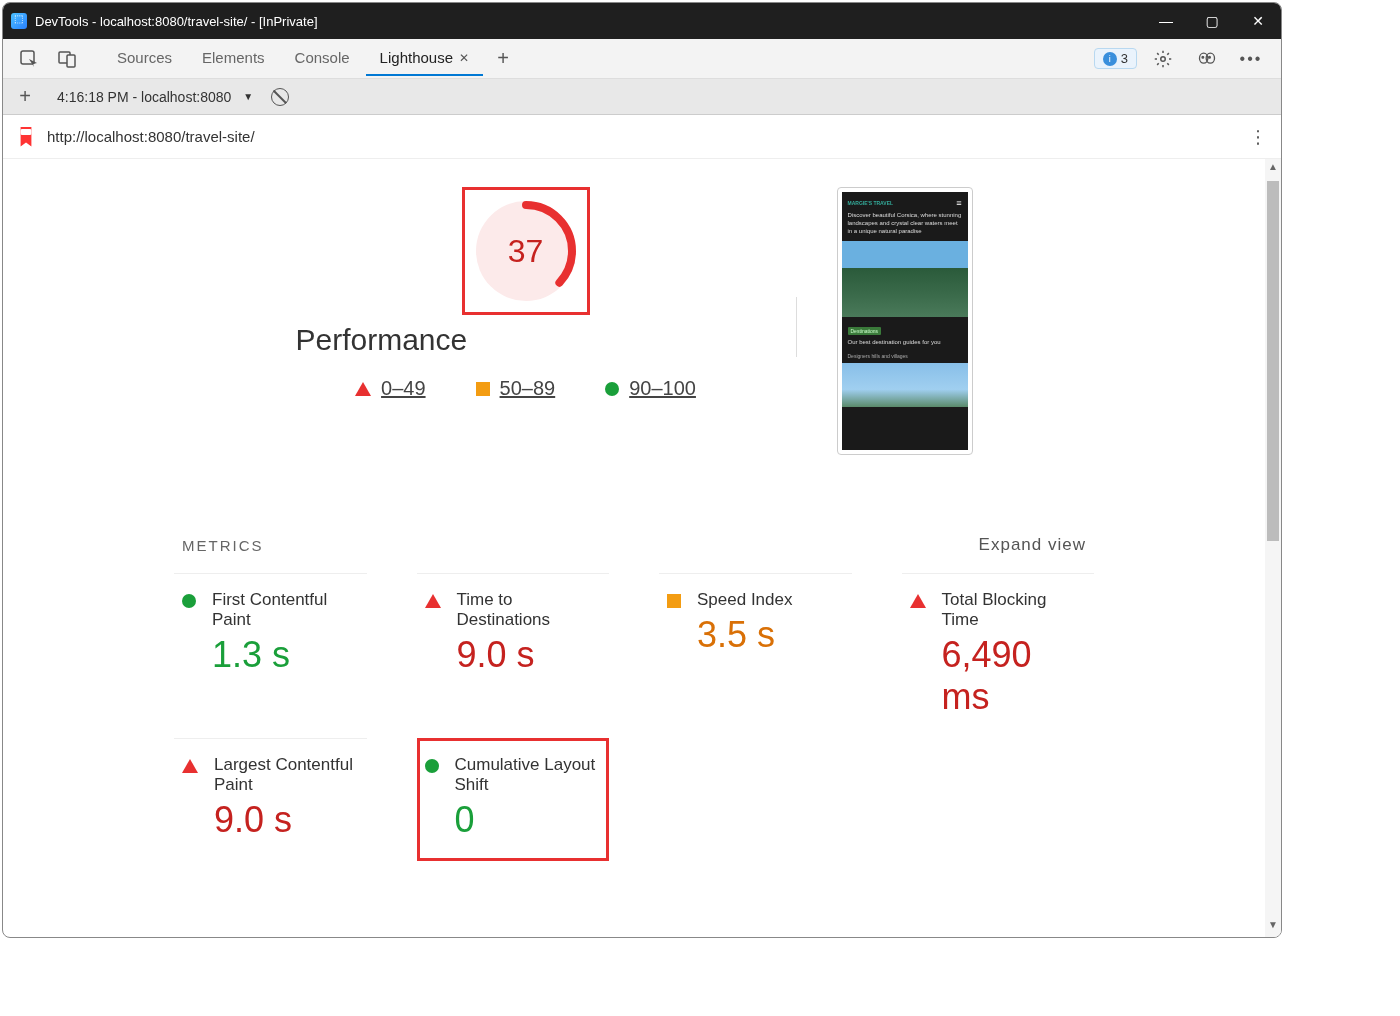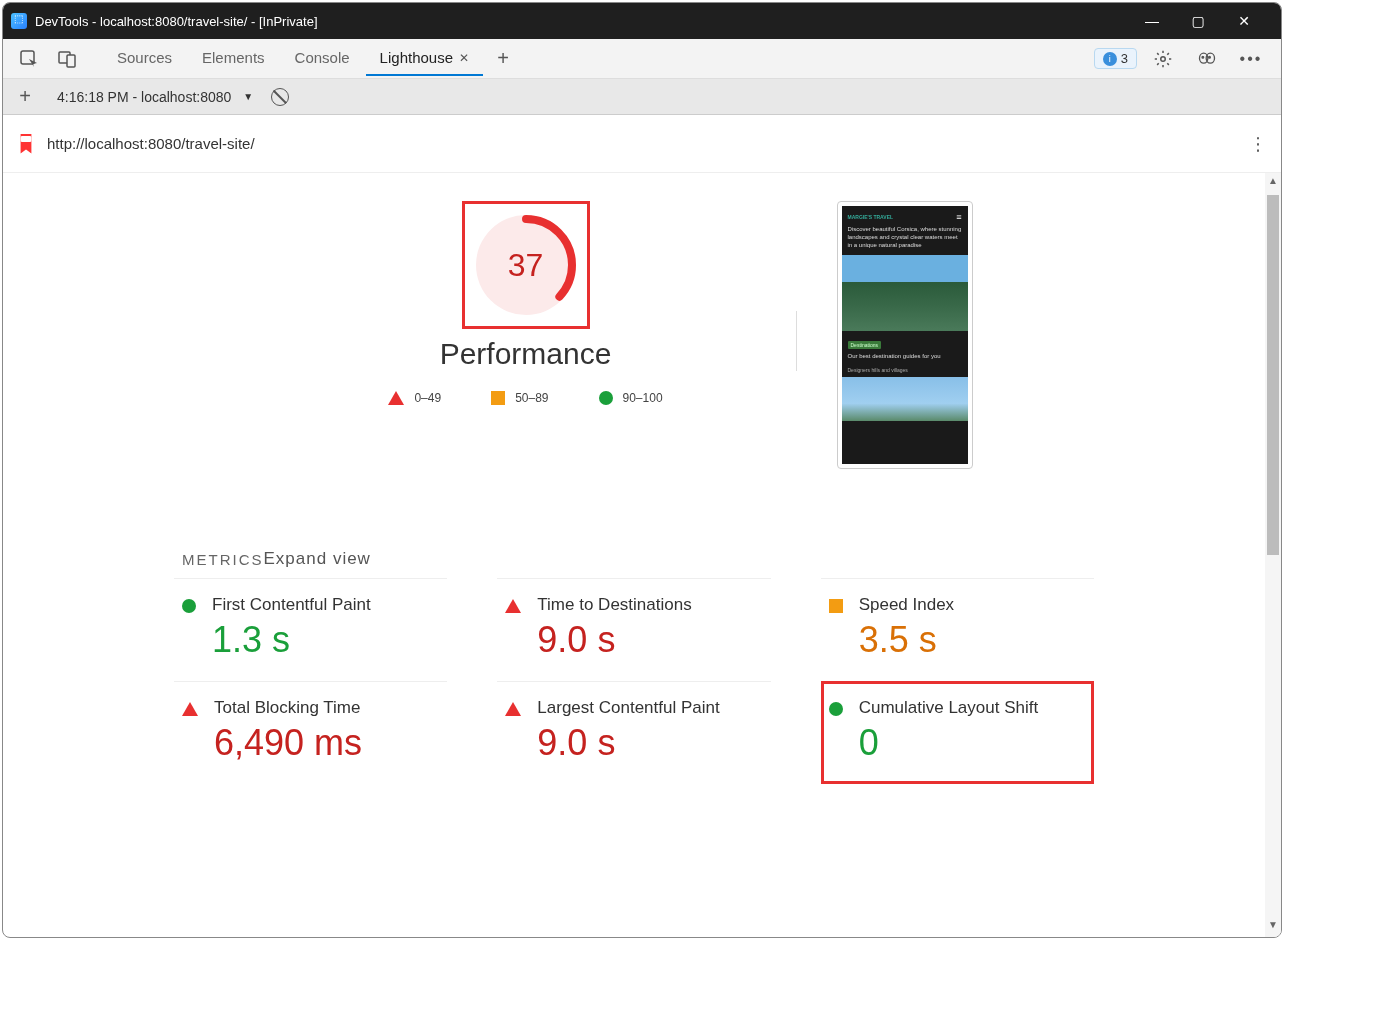--- a/index.html
+++ b/index.html
@@ -1,19 +1,19 @@
 <!DOCTYPE html>
 <html><head>
 <meta charset="utf-8">
 <style>
 * { box-sizing: border-box; margin: 0; padding: 0; }
 body { font-family: "Segoe UI", -apple-system, sans-serif; font-size: 14px; color: #333; background: #fff; overflow: hidden; }
 .window { width: 1280px; height: 936px; border: 1px solid #888; border-radius: 8px; overflow: hidden; background: #fff; margin: 2px; display: flex; flex-direction: column; position: relative; }
 
-.titlebar { height: 36px; background: #1f1f1f; color: #fff; display: flex; align-items: center; padding: 0 14px 0 8px; font-size: 13px; }
+.titlebar { height: 36px; background: #1f1f1f; color: #fff; display: flex; align-items: center; padding: 0 0 0 8px; font-size: 13px; }
 .titlebar .app-icon { width: 16px; height: 16px; background: linear-gradient(135deg,#4ac0ff,#2a80ff); border-radius: 3px; margin-right: 8px; position: relative; }
 .titlebar .app-icon::after { content:"⬚"; position:absolute; font-size:10px; left:3px; top:0; color:#fff; }
 .titlebar .title { flex: 1; }
 .titlebar .win-controls { display: flex; }
 .titlebar .win-btn { width: 46px; height: 36px; display: flex; align-items: center; justify-content: center; color: #fff; font-size: 14px; }
 
 .tabbar { height: 40px; background: #f3f3f3; border-bottom: 1px solid #ddd; display: flex; align-items: center; padding: 0 8px; gap: 2px; }
 .tabbar .icon-btn { width: 36px; height: 32px; display: flex; align-items: center; justify-content: center; color: #555; border-radius: 4px; }
 .tabbar .spacer { flex: 1; }
 .tabbar .tab { padding: 8px 14px; color: #666; font-size: 15px; border-bottom: 2px solid transparent; display: flex; align-items: center; gap: 6px; }
@@ -23,67 +23,67 @@
 .tabbar .badge { display:flex; align-items:center; gap:4px; background:#eaf3fc; border:1px solid #b8d8f0; border-radius:4px; padding:2px 8px; font-size:13px; color:#333;}
 .tabbar .badge .dot { width:14px; height:14px; border-radius:50%; background:#3a8fdc; color:#fff; font-size:9px; display:flex;align-items:center;justify-content:center;}
 
 .snapshotbar { height: 36px; background: #e8e8e8; border-bottom: 1px solid #ccc; display: flex; align-items: center; padding: 0 8px; gap: 10px; }
 .snapshotbar .plus { font-size: 20px; color: #555; width: 28px; text-align: center; }
 .snapshotbar .dropdown { font-size: 14px; color: #333; display: flex; align-items: center; gap: 12px; padding:4px 8px; background:#fff0; }
 .snapshotbar .dropdown .caret { font-size: 10px; }
 .snapshotbar .cancel-icon { width:18px; height:18px; border:1.5px solid #555; border-radius:50%; position:relative; }
 .snapshotbar .cancel-icon::after { content:""; position:absolute; width:18px; height:1.5px; background:#555; top:7px; left:-1px; transform:rotate(45deg); }
 
-.urlbar { height: 58px; border-bottom: 1px solid #eee; display: flex; align-items: center; padding: 0 14px; gap: 12px; }
+.urlbar { height: 44px; border-bottom: 1px solid #eee; display: flex; align-items: center; padding: 0 14px; gap: 12px; }
 .urlbar .lh-icon { width:18px; height:20px; background:#f33; clip-path: polygon(20% 0,80% 0,80% 100%,50% 80%,20% 100%); position:relative;}
 .urlbar .lh-icon::before{content:""; position:absolute; top:2px; left:3px; width:12px; height:6px; background:#fff; border-radius:2px;}
 .urlbar .url { font-size: 15px; color: #333; flex: 1; }
 .urlbar .kebab { font-size: 18px; color: #555; letter-spacing: 0; line-height: 6px;}
 
 .content-wrap { flex:1; position:relative; overflow:hidden; }
 .content { position:absolute; top:0; left:0; right:16px; bottom:0; overflow-y:auto; padding: 28px 60px 40px 60px; }
 .scrollbar { position:absolute; top:0; right:0; width:16px; bottom:0; background:#f5f5f5; }
 .scrollbar .thumb { position:absolute; top:22px; left:2px; width:12px; height:360px; background:#bcbcbc; border-radius:0; }
 .scrollbar .arrow { position:absolute; left:0; width:16px; height:16px; text-align:center; font-size:10px; color:#666; }
 .scrollbar .arrow.up{top:2px;} .scrollbar .arrow.down{bottom:2px;}
 
 .summary { display:flex; gap:40px; align-items:flex-start; justify-content:center; max-width:1000px; margin:0 auto; }
-.summary-left { width:460px; text-align:center; }
+.summary-left { width:460px; }
 .gauge-box { width:128px; height:128px; border:3px solid #e83030; margin:0 auto 8px; display:flex; align-items:center; justify-content:center; position:relative; }
 .gauge-circle { width:100px; height:100px; border-radius:50%; background:#fceaea; display:flex; align-items:center; justify-content:center; position:relative; }
 .gauge-arc { position:absolute; width:100px; height:100px; border-radius:50%; }
 .gauge-arc svg { transform: rotate(-90deg); }
 .gauge-score { font-size:32px; color:#c5221f; position:relative; z-index:2;}
 .summary-left h1 { font-size:30px; font-weight:400; color:#333; margin-bottom:20px; }
 .summary-left .desc { font-size:16px; color:#555; line-height:1.6; margin-bottom:30px; }
 .summary-left .desc a { color:#0066cc; text-decoration:underline; }
-.legend { display:flex; justify-content:center; gap:50px; font-size:12px; color:#444; }
+.legend { display:flex; justify-content:center; gap:50px; font-size:20px; color:#444;text-decoration:underline; }
 .legend .item { display:flex; align-items:center; gap:10px; }
 .shape-tri { width:0; height:0; border-left:8px solid transparent; border-right:8px solid transparent; border-bottom:14px solid #e83030; }
 .shape-sq { width:14px; height:14px; background:#f39c12; }
 .shape-circ { width:14px; height:14px; background:#1a9f3a; border-radius:50%; }
 .divider-v { width:1px; height:60px; background:#ddd; margin-top:110px; }
 
 .thumb-preview { width:136px; padding:4px; border:1px solid #ccc; border-radius:4px; background:#fff; }
 .thumb-inner { width:100%; height:258px; background:#1a1a1a; color:#ddd; font-size:6px; padding:6px; position:relative; overflow:hidden; }
 .thumb-inner .hdr{display:flex; justify-content:space-between; align-items:center; margin-bottom:4px;}
 .thumb-inner .hdr .logo{color:#3a9; font-weight:bold; font-size:5px;}
 .thumb-inner .hdr .ham{color:#fff; font-size:9px;}
 .thumb-inner .hero-text{font-size:6px; line-height:1.3; margin-bottom:6px;}
 .thumb-inner .hero-img{height:76px; background:linear-gradient(#6ab0e0 0%,#6ab0e0 35%, #2a5a3a 35%, #3a6a4a 70%, #4a7a5a 100%); margin:0 -6px 10px;}
 .thumb-inner .tag{display:inline-block; background:#3a7a3a; color:#cfc; padding:1px 3px; font-size:5px; border-radius:1px; margin-bottom:4px;}
 .thumb-inner .sub{font-size:6px; margin-bottom:8px;}
 .thumb-inner .small{font-size:5px; color:#aaa; margin-bottom:4px;}
 .thumb-inner .img2{height:44px; background:linear-gradient(#88bfe8 0%, #a0cff0 60%, #5a8a6a 100%); margin:0 -6px;}
 
 .metrics-section { max-width:920px; margin:80px auto 0; }
-.metrics-head { display:flex; justify-content:flex-start; align-items:center; margin-bottom:9px; padding:0 8px; }
+.metrics-head { display:flex; justify-content:space-between; align-items:center; margin-bottom:18px; padding:0 8px; }
 .metrics-head .lbl { color:#666; font-size:15px; letter-spacing:2px; }
 .metrics-head .expand { color:#555; font-size:17px; letter-spacing:1px; }
-.metrics-grid { display:grid; grid-template-columns:1fr 1fr 1fr; gap:0 50px; }
+.metrics-grid { display:grid; grid-template-columns:1fr 1fr 1fr 1fr; gap:0 50px; }
 .metric { border-top:1px solid #eee; padding:16px 8px 20px 8px; display:flex; gap:16px; align-items:flex-start; }
 .metric .ind { width:16px; margin-top:4px; flex-shrink:0;}
 .ind.green { width:14px; height:14px; background:#1a9f3a; border-radius:50%; }
 .ind.orange { width:14px; height:14px; background:#f39c12; }
 .ind.red { width:0; height:0; border-left:8px solid transparent; border-right:8px solid transparent; border-bottom:14px solid #e83030; }
 .metric .body .name { font-size:17px; color:#333; margin-bottom:4px; }
 .metric .body .val { font-size:36px; }
 .metric.g .val { color:#1a9f3a; }
 .metric.o .val { color:#d97006; }
 .metric.r .val { color:#c5221f; }

